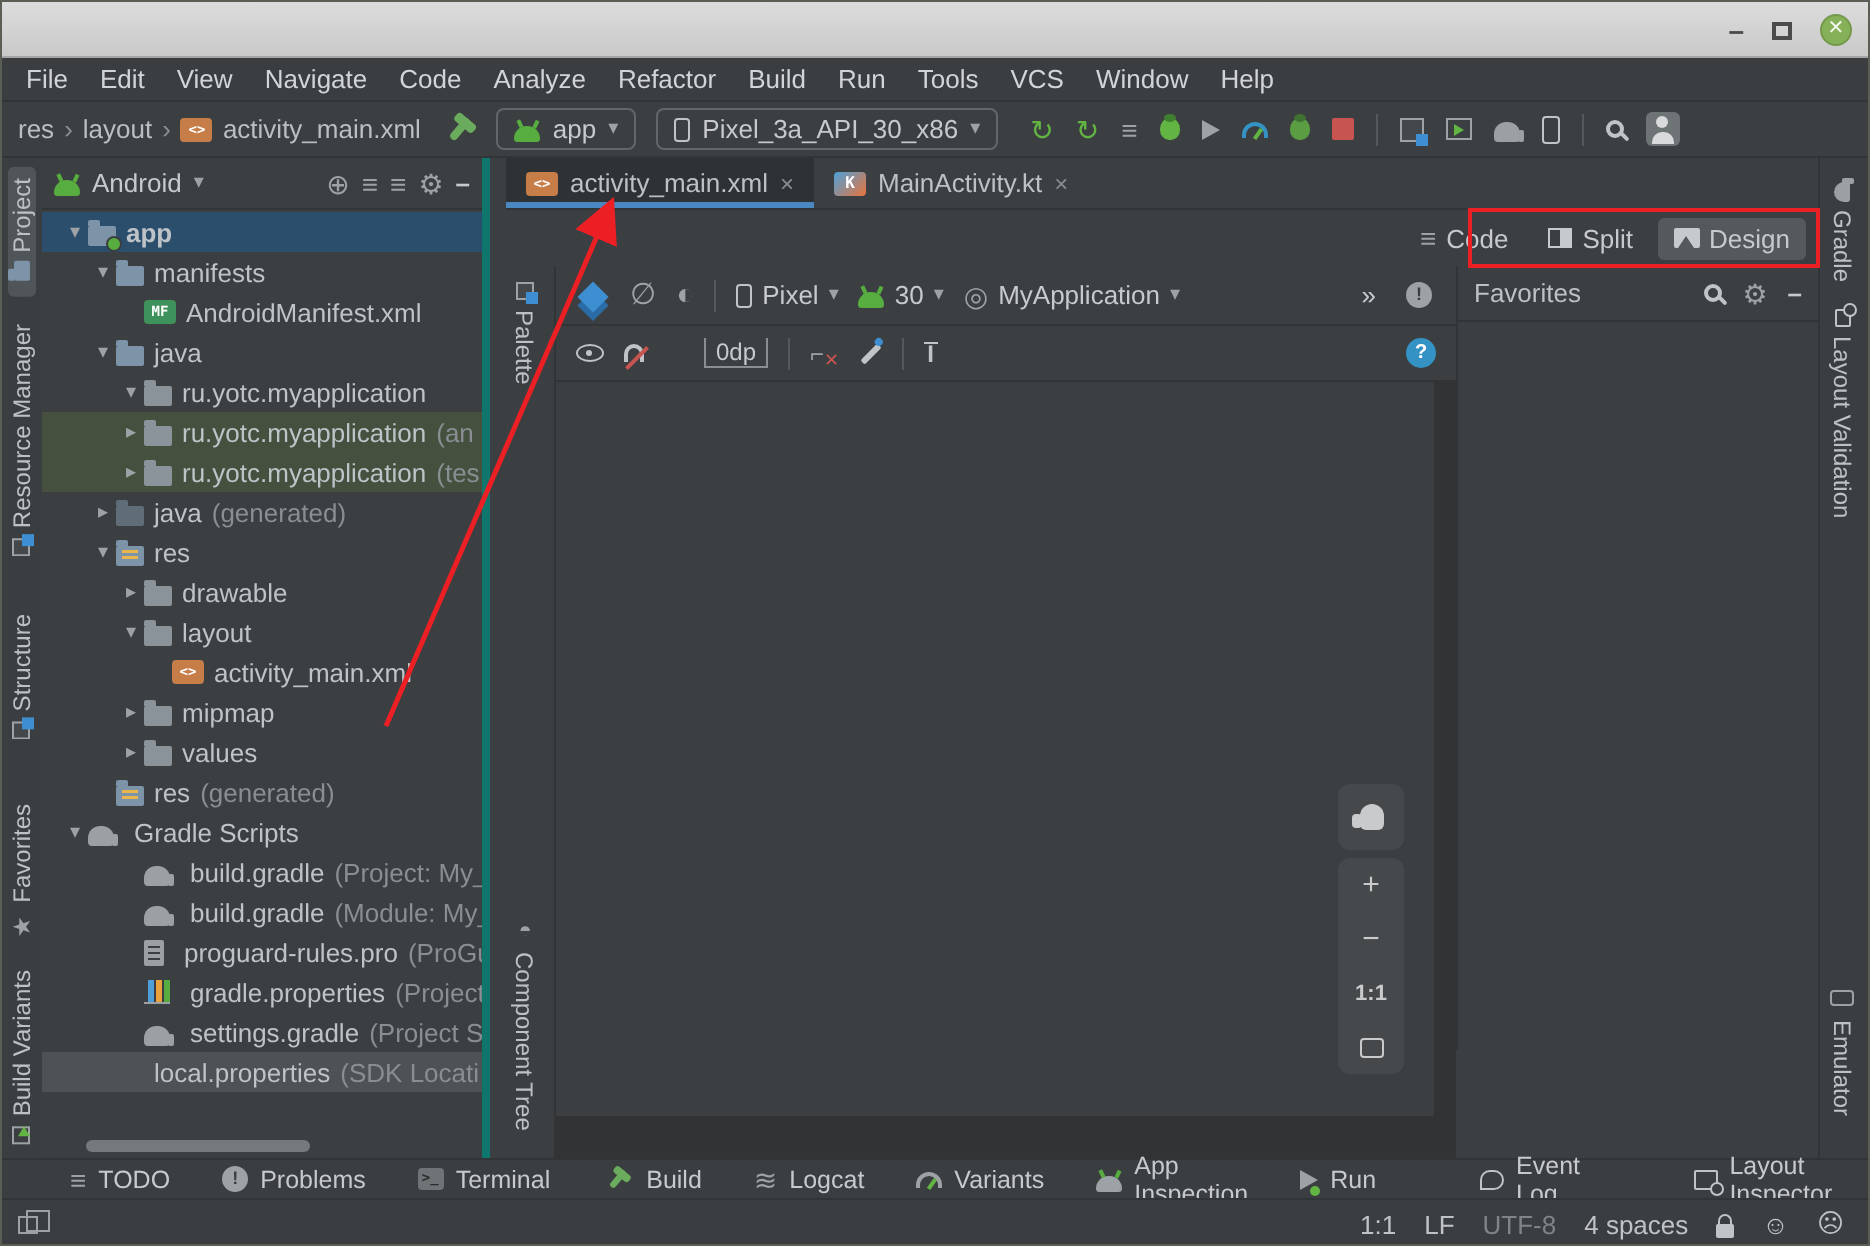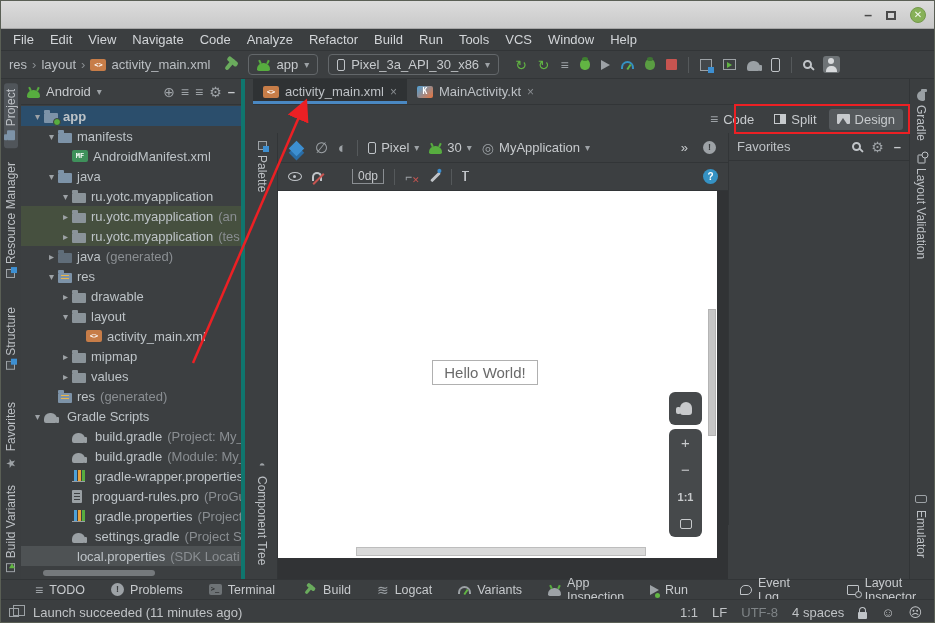--- a/index.html
+++ b/index.html
@@ -386,25 +386,20 @@
           <span class="ic b-gradle"></span>
           <span class="lbl" style="margin-left:5px">build.gradle</span>
           <span class="sfx">(Project: My_Ap</span>
         </div>
         <div class="trow" style="padding-left:51px">
           <span class="ic b-gradle"></span>
           <span class="lbl" style="margin-left:5px">build.gradle</span>
           <span class="sfx">(Module: My_Ap</span>
         </div>
         <div class="trow" style="padding-left:51px">
-          <span class="ic b-props"></span>
-          <span class="lbl" style="margin-left:5px">gradle-wrapper.properties</span>
-
-        </div>
-        <div class="trow" style="padding-left:51px">
           <span class="ic b-doc"></span>
           <span class="lbl" style="margin-left:5px">proguard-rules.pro</span>
           <span class="sfx">(ProGuar</span>
         </div>
         <div class="trow" style="padding-left:51px">
           <span class="ic b-props"></span>
           <span class="lbl" style="margin-left:5px">gradle.properties</span>
           <span class="sfx">(Project Pr</span>
         </div>
         <div class="trow" style="padding-left:51px">
@@ -490,25 +485,20 @@
             <span class="ic ic-magnet"></span>
             <span class="marg">0dp</span>
             <span class="v-sep"></span>
             <span class="ic-clear">⌐</span>
             <span class="ic ic-wand"></span>
             <span class="v-sep"></span>
             <span class="ic-pack">I</span>
             <span class="help-b">?</span>
           </div>
 
-          <div class="canvas">
-            <div class="hello">Hello World!</div>
-            <div class="vscroll"></div>
-            <div class="hscroll"></div>
-          </div>
           <div class="canvas-margin"></div>
           <div class="canvas-bottom"></div>
 
           <div class="zoomctl">
             <div class="zbtn">
               <span class="ic ic-hand"></span>
             </div>
             <div class="zgroup">
               <div class="zi">+</div>
               <div class="zi">−</div>
@@ -589,21 +579,20 @@
       <span>Event Log</span>
     </span>
     <span class="bitem" style="margin-left:30px">
       <span class="ic ic-li"></span>
       <span>Layout Inspector</span>
     </span>
   </div>
 
   <div class="statusbar">
     <span class="ic ic-stack"></span>
-    <span>Launch succeeded (11 minutes ago)</span>
     <span class="sp"></span>
     <span>1:1</span>
     <span>LF</span>
     <span class="dim">UTF-8</span>
     <span>4 spaces</span>
     <span class="ic ic-lock"></span>
     <span>☺</span>
     <span>☹</span>
   </div>
 

